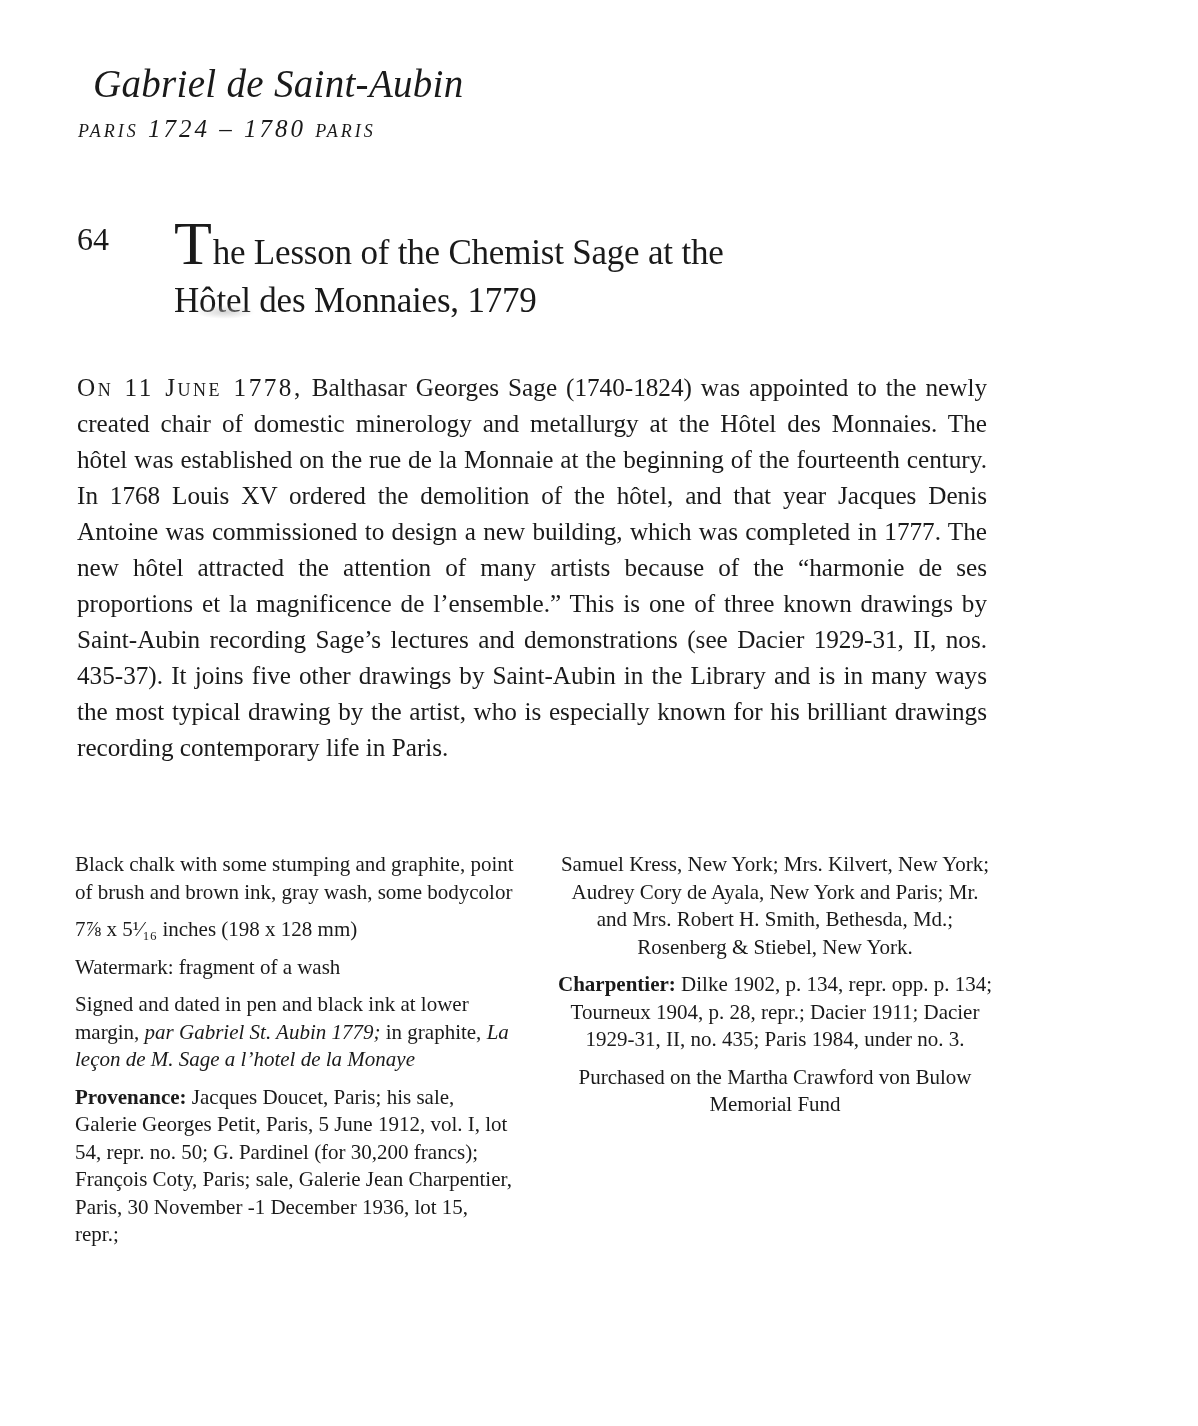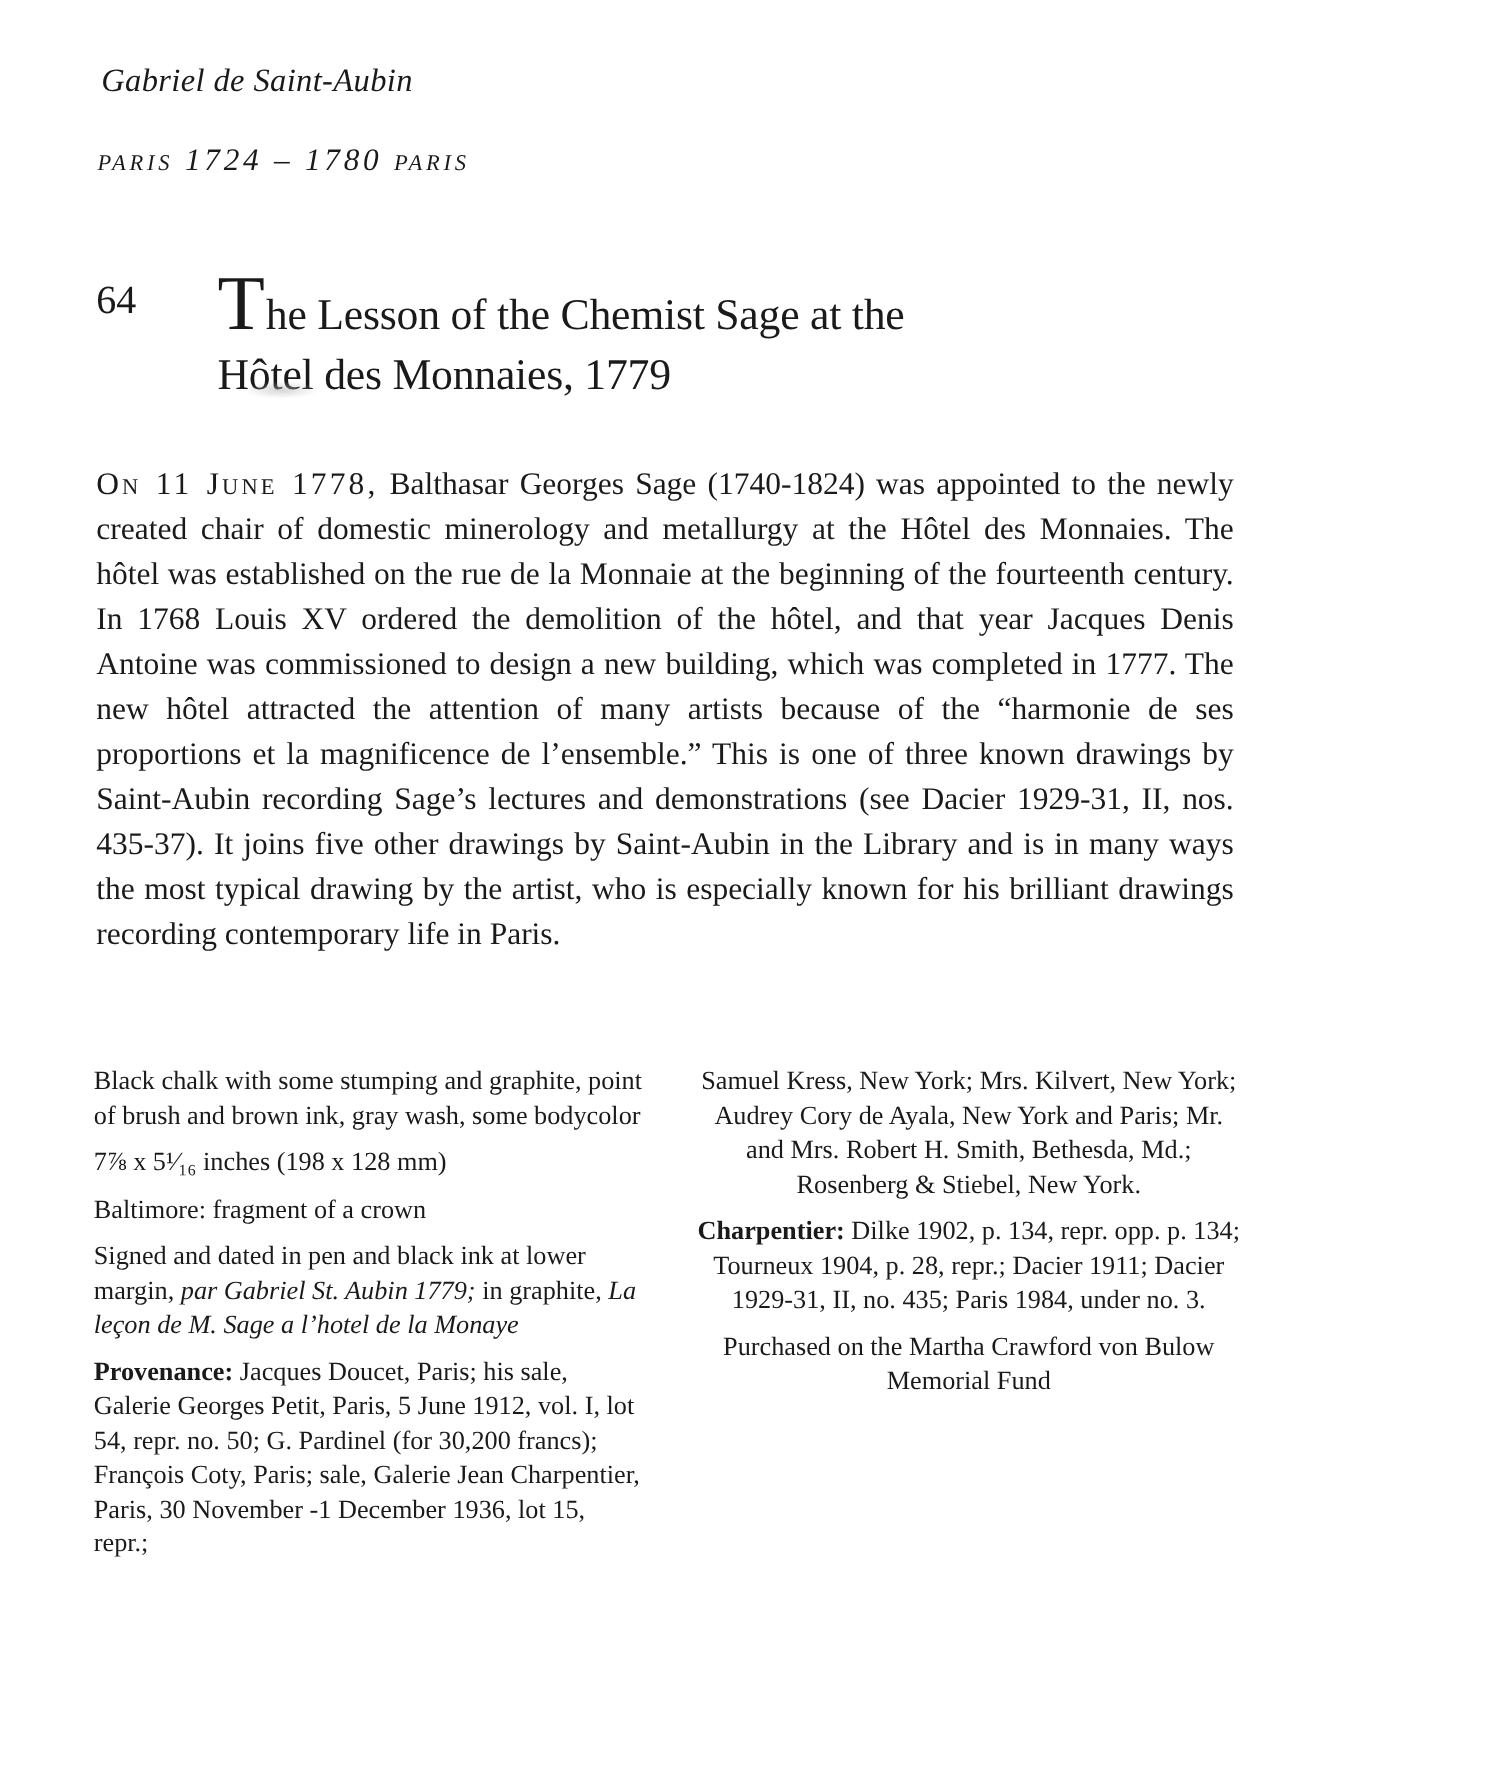--- a/index.html
+++ b/index.html
@@ -16,25 +16,25 @@
       font-family: "Liberation Serif", "DejaVu Serif", serif;
     }
     .page {
       position: absolute;
       left: 0; top: 0;
       width: 1198px; height: 1426px;
     }
     .artist-name {
       position: absolute;
       left: 77px; top: 48px;
-      font-size: 26px;
+      font-size: 39px;
       font-style: italic;
       letter-spacing: 0.3px;
       line-height: 1;
-      margin: 4px;
+      margin: 16px;
       font-weight: normal;
     }
     .artist-dates {
       position: absolute;
       left: 78px; top: 116px;
       font-size: 25px;
       letter-spacing: 3px;
       font-variant: small-caps;
       text-transform: lowercase;
       line-height: 1;
@@ -120,21 +120,21 @@
     <span class="title-line"><span class="dropcap">T</span><span>he Lesson of the Chemist Sage at the</span></span>
     <span class="title-line">Hôtel des Monnaies, 1779</span>
   </h2>
   <div class="smudge"></div>
 
   <p class="essay"><span class="lead">On 11 June 1778,</span><span> Balthasar Georges Sage (1740-1824) was appointed to the newly created chair of domestic minerology and metallurgy at the Hôtel des Monnaies. The hôtel was established on the rue de la Monnaie at the beginning of the fourteenth century. In 1768 Louis XV ordered the demolition of the hôtel, and that year Jacques Denis Antoine was commissioned to design a new building, which was completed in 1777. The new hôtel attracted the attention of many artists because of the “harmonie de ses proportions et la magnificence de l’ensemble.” This is one of three known drawings by Saint-Aubin recording Sage’s lectures and demonstrations (see Dacier 1929-31, II, nos. 435-37). It joins five other drawings by Saint-Aubin in the Library and is in many ways the most typical drawing by the artist, who is especially known for his brilliant drawings recording contemporary life in Paris.</span></p>
 
   <div class="col col-left">
     <p>Black chalk with some stumping and graphite, point of brush and brown ink, gray wash, some bodycolor</p>
     <p>7⅞ x 5¹⁄₁₆ inches (198 x 128 mm)</p>
-    <p>Baltimore: fragment of a crown</p>
+    <p>Watermark: fragment of a wash</p>
     <p><span>Signed and dated in pen and black ink at lower margin, </span><span class="ital">par Gabriel St. Aubin 1779;</span><span> in graphite, </span><span class="ital">La leçon de M. Sage a l’hotel de la Monaye</span></p>
     <p><span class="label">Provenance:</span><span> Jacques Doucet, Paris; his sale, Galerie Georges Petit, Paris, 5 June 1912, vol. I, lot 54, repr. no. 50; G. Pardinel (for 30,200 francs); François Coty, Paris; sale, Galerie Jean Charpentier, Paris, 30 November -1 December 1936, lot 15, repr.;</span></p>
   </div>
 
   <div class="col col-right">
     <p>Samuel Kress, New York; Mrs. Kilvert, New York; Audrey Cory de Ayala, New York and Paris; Mr. and Mrs. Robert H. Smith, Bethesda, Md.; Rosenberg &amp; Stiebel, New York.</p>
     <p><span class="label">Charpentier:</span><span> Dilke 1902, p. 134, repr. opp. p. 134; Tourneux 1904, p. 28, repr.; Dacier 1911; Dacier 1929-31, II, no. 435; Paris 1984, under no. 3.</span></p>
     <p>Purchased on the Martha Crawford von Bulow Memorial Fund</p>
   </div>
 

